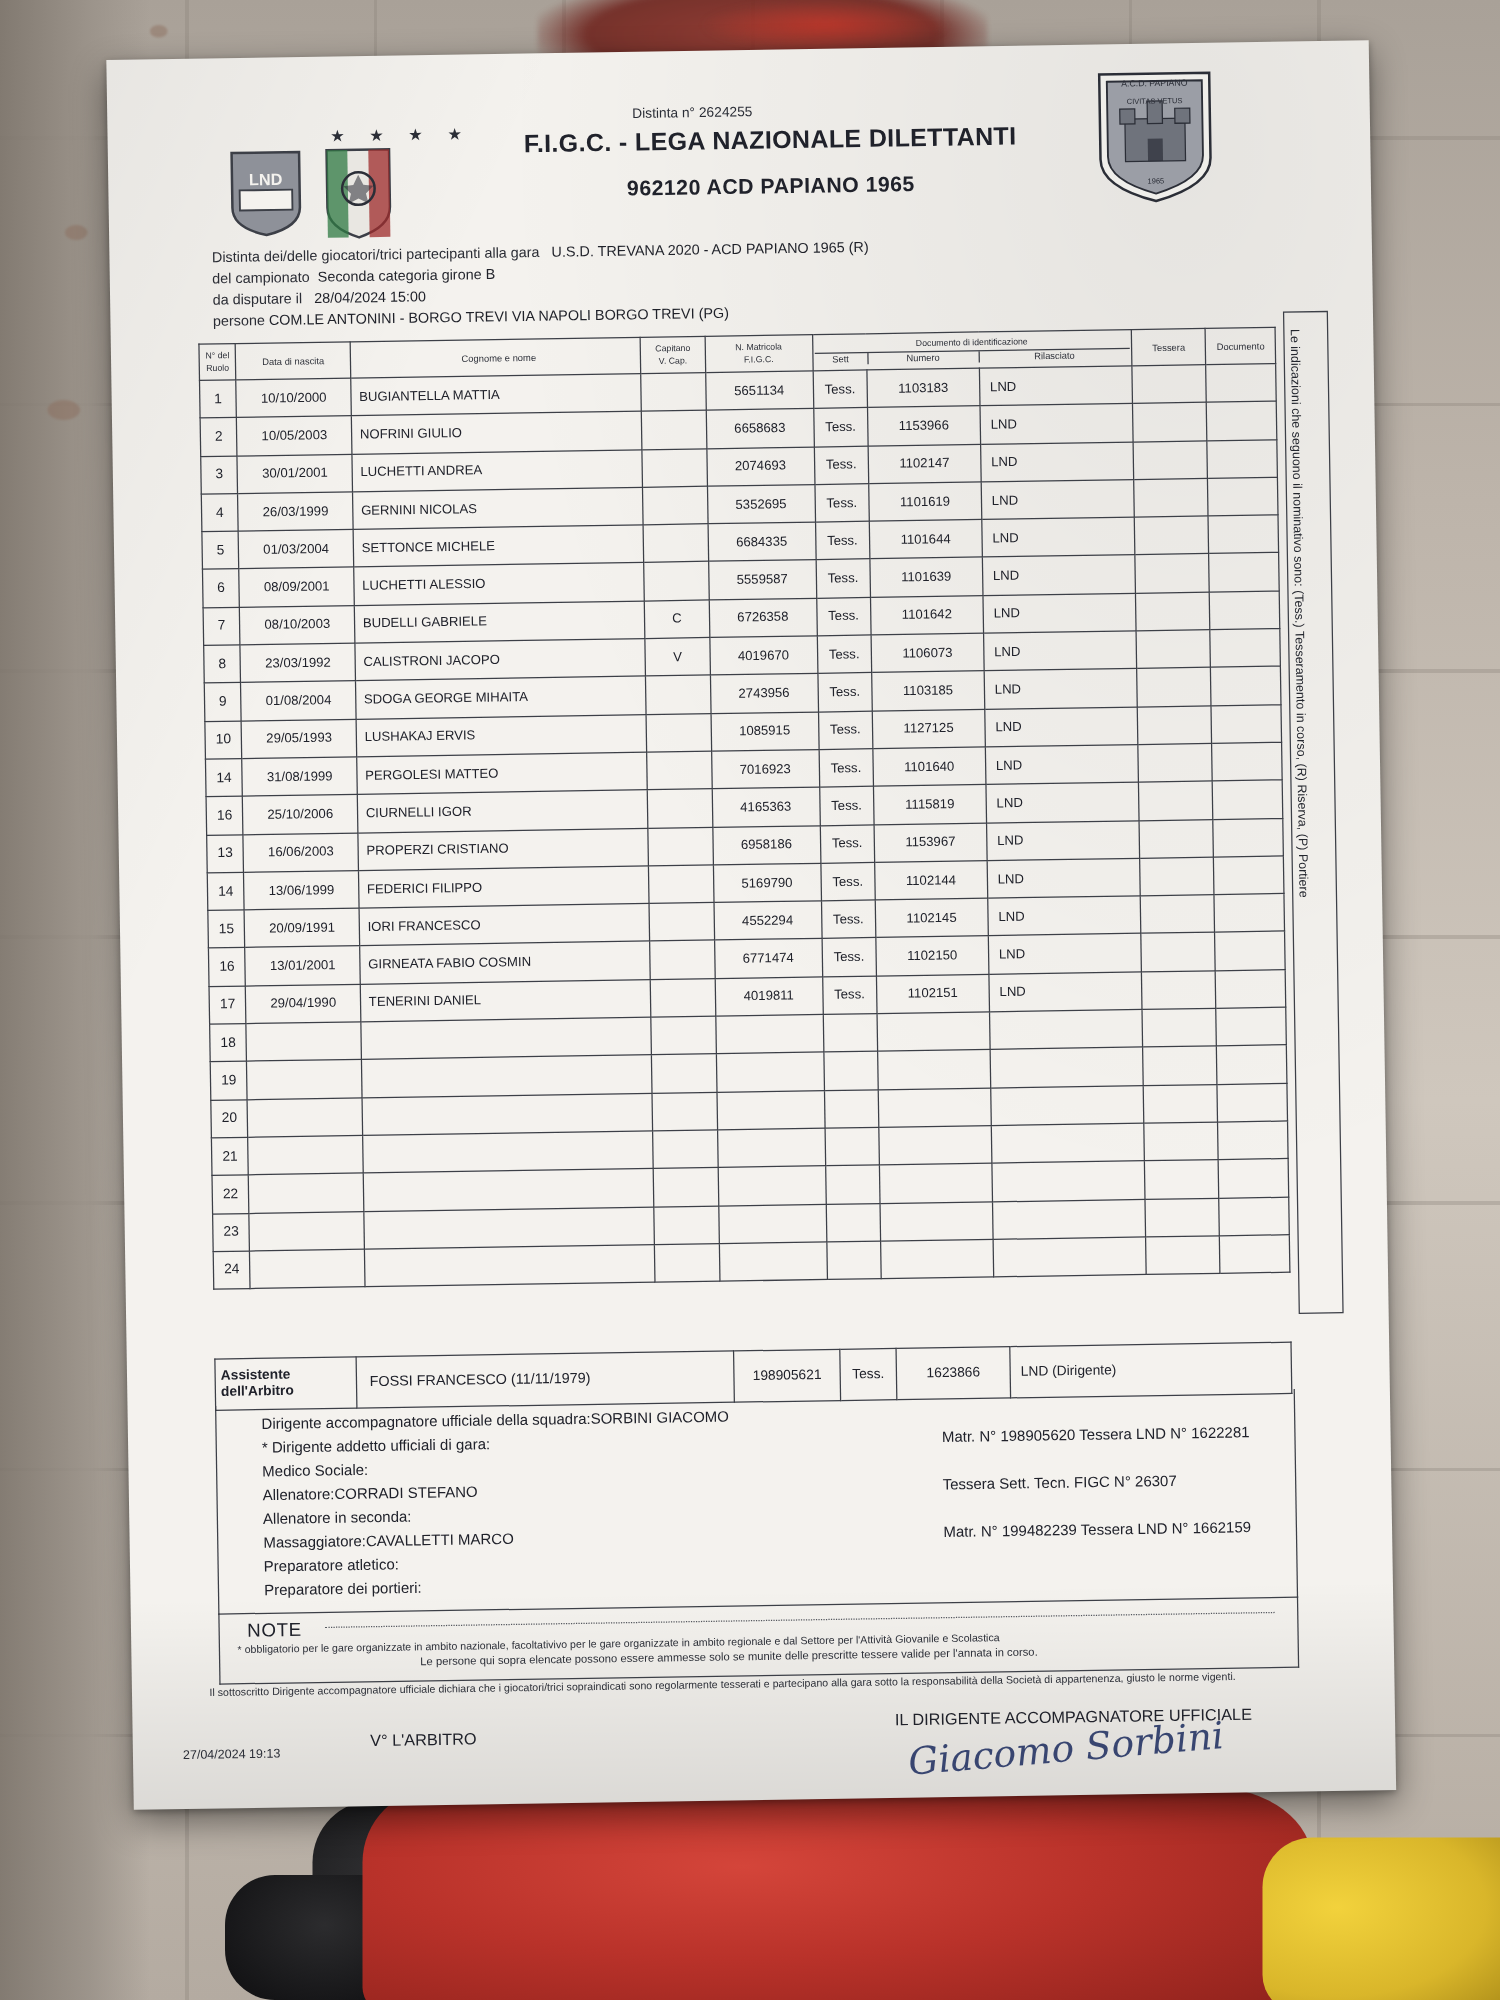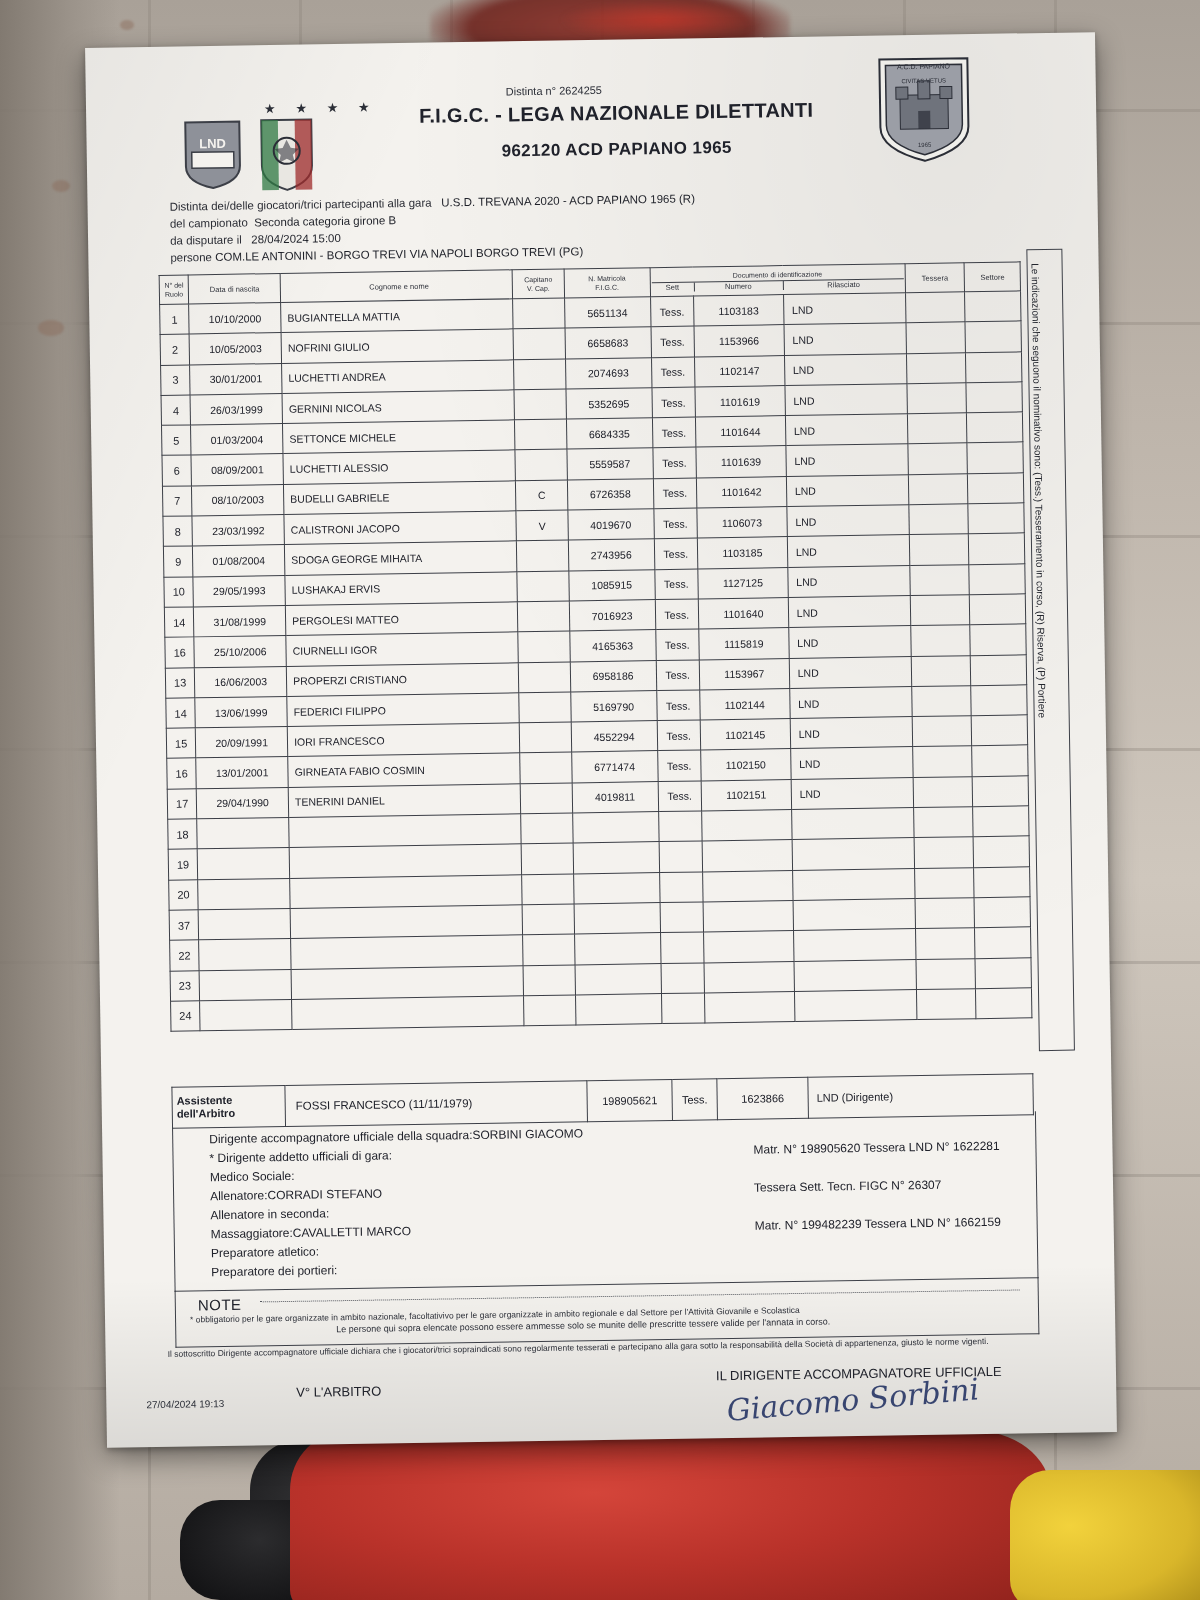--- a/index.html
+++ b/index.html
@@ -191,21 +191,21 @@
         <td class="c-mat"><span class="tiny">N. Matricola<br>F.I.G.C.</span></td>
         <td colspan="3">
           <div style="font-size:7px;border-bottom:1px solid #3c3f47;padding-bottom:1px;">Documento di identificazione</div>
           <div style="display:flex;">
             <div style="width:42px;border-right:1px solid #3c3f47;">Sett</div>
             <div style="width:88px;border-right:1px solid #3c3f47;">Numero</div>
             <div style="flex:1;">Rilasciato</div>
           </div>
         </td>
         <td class="c-esp">Tessera</td>
-        <td class="c-amm">Settore</td>
+        <td class="c-amm">Documento</td>
       </tr>
     <tr class="rowh">
             <td class="c-num">1</td>
             <td class="c-date">10/10/2000</td>
             <td class="c-name">BUGIANTELLA MATTIA</td>
             <td class="c-cap"></td>
             <td class="c-mat">5651134</td>
             <td class="c-tipo">Tess.</td>
             <td class="c-numd">1103183</td>
             <td class="c-ril">LND</td>
@@ -434,21 +434,21 @@
             <td class="c-name"></td>
             <td class="c-cap"></td>
             <td class="c-mat"></td>
             <td class="c-tipo"></td>
             <td class="c-numd"></td>
             <td class="c-ril"></td>
             <td class="c-esp"></td>
             <td class="c-amm"></td>
           </tr>
           <tr class="rowh">
-            <td class="c-num">37</td>
+            <td class="c-num">21</td>
             <td class="c-date"></td>
             <td class="c-name"></td>
             <td class="c-cap"></td>
             <td class="c-mat"></td>
             <td class="c-tipo"></td>
             <td class="c-numd"></td>
             <td class="c-ril"></td>
             <td class="c-esp"></td>
             <td class="c-amm"></td>
           </tr>

